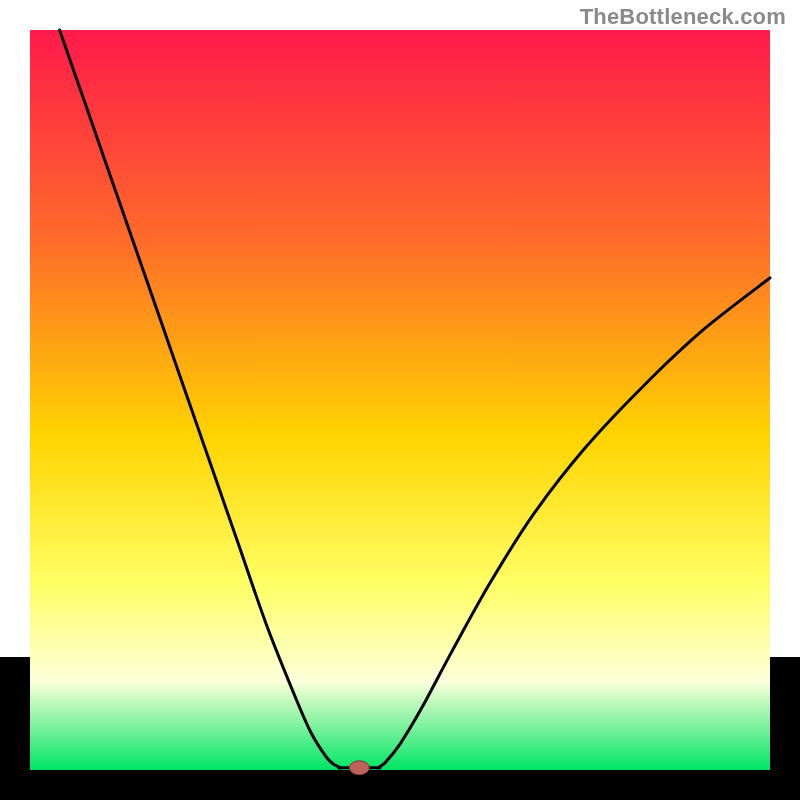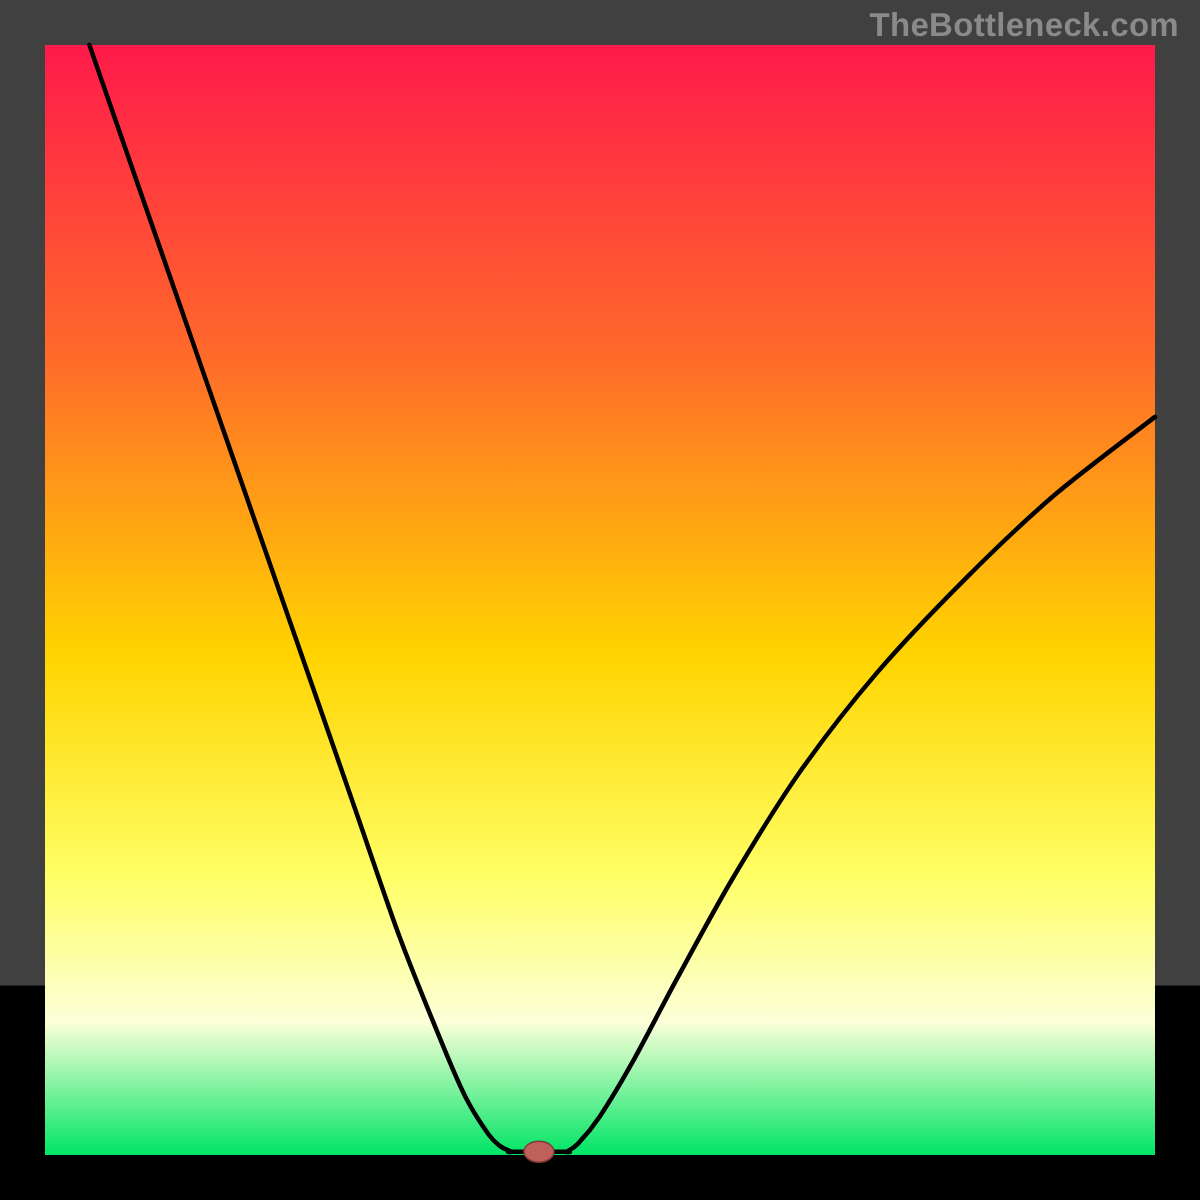--- a/index.html
+++ b/index.html
@@ -8,21 +8,21 @@
     width: 800px;
     height: 800px;
     background: #000;
     font-family: Arial, Helvetica, sans-serif;
     overflow: hidden;
   }
   .frame {
     position: relative;
     width: 800px;
     height: 657px;
-    background: #404040;
+    background: #ffffff;
   }
   .watermark {
     position: absolute;
     top: 4px;
     right: 14px;
     color: #8a8a8a;
     font-size: 22px;
     font-weight: 600;
     letter-spacing: 0.2px;
     user-select: none;

